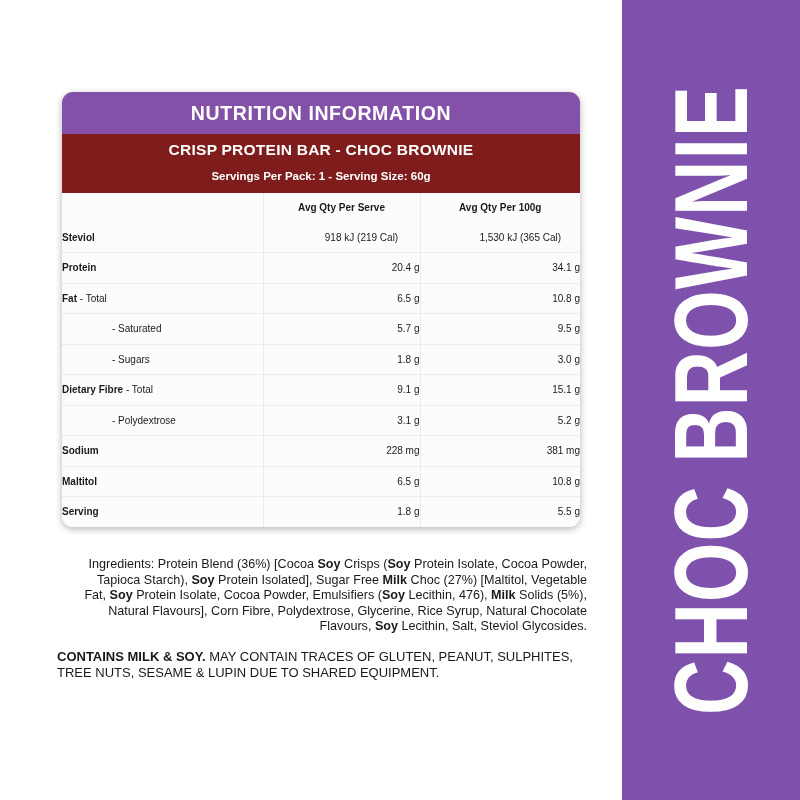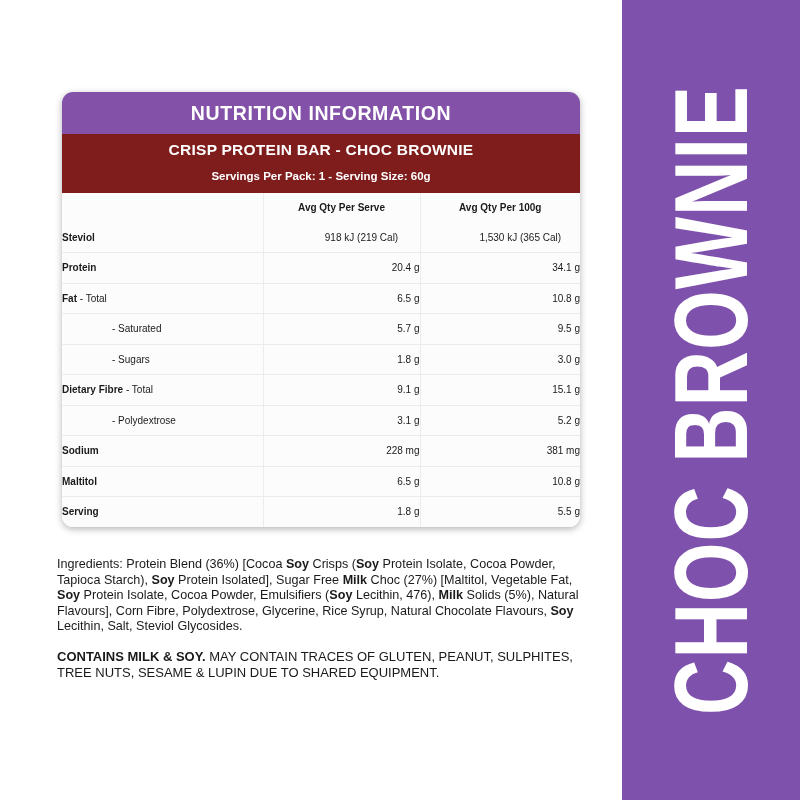--- a/index.html
+++ b/index.html
@@ -138,21 +138,22 @@
   #ingredients-block {
     position: absolute;
     left: 57px;
     top: 557px;
     width: 530px;
   }
   #ingredients-text {
     font-size: 12.6px;
     line-height: 15.6px;
     color: #1a1a1a;
-    text-align: left;
+    text-align: right;
+    margin-left: 16px;
   }
   #allergen-text {
     font-size: 13px;
     line-height: 15.6px;
     color: #1a1a1a;
     margin-top: 14px;
   }
   .bold { font-weight: bold; }
 </style>
 </head>

